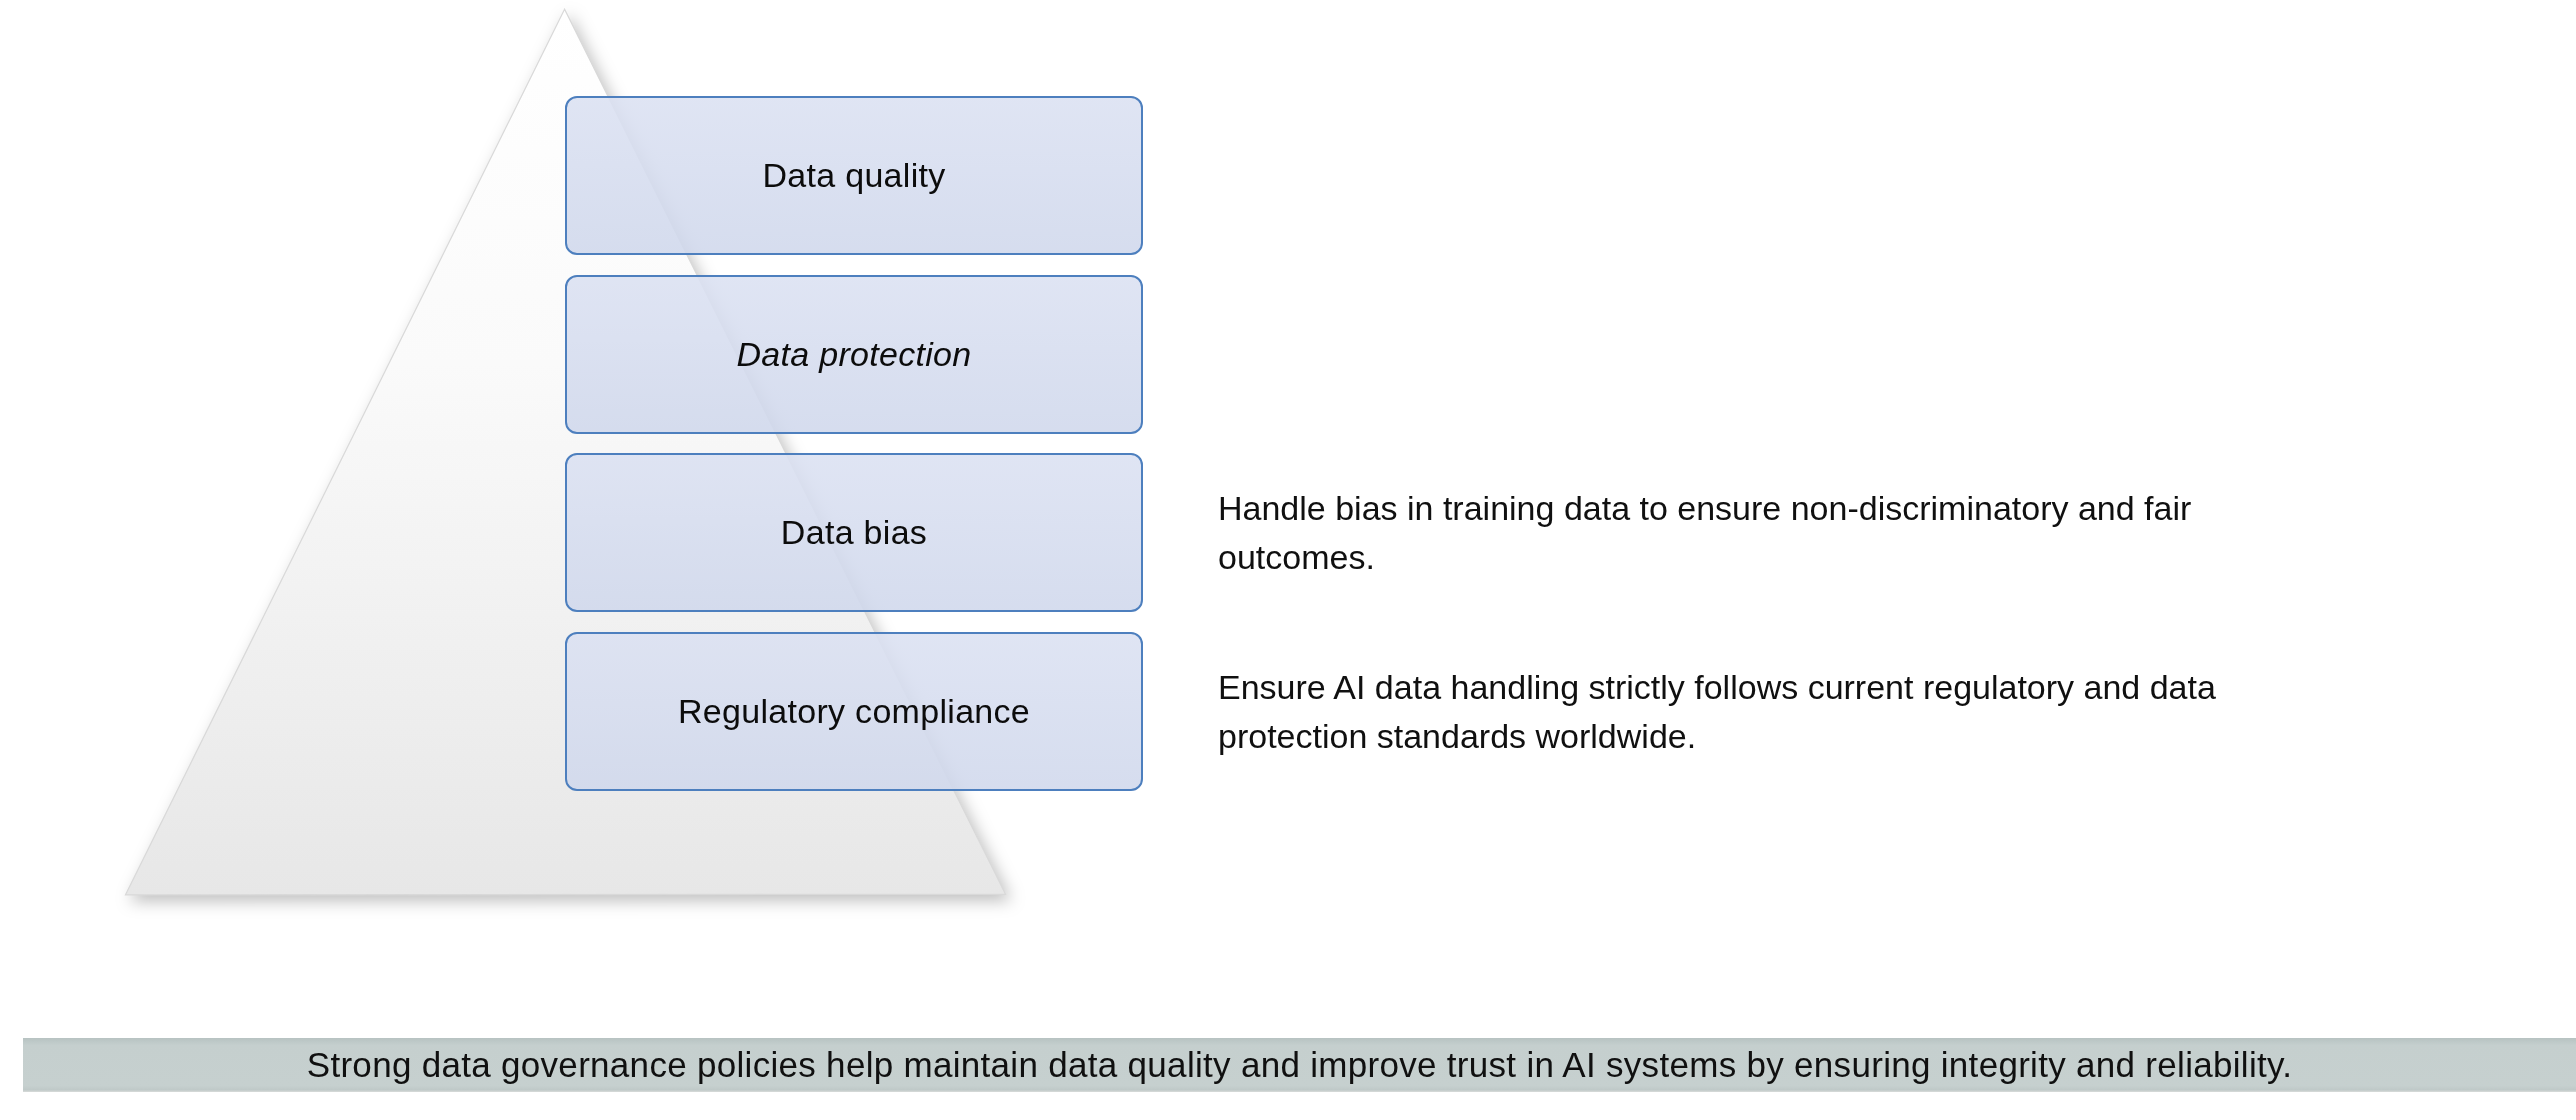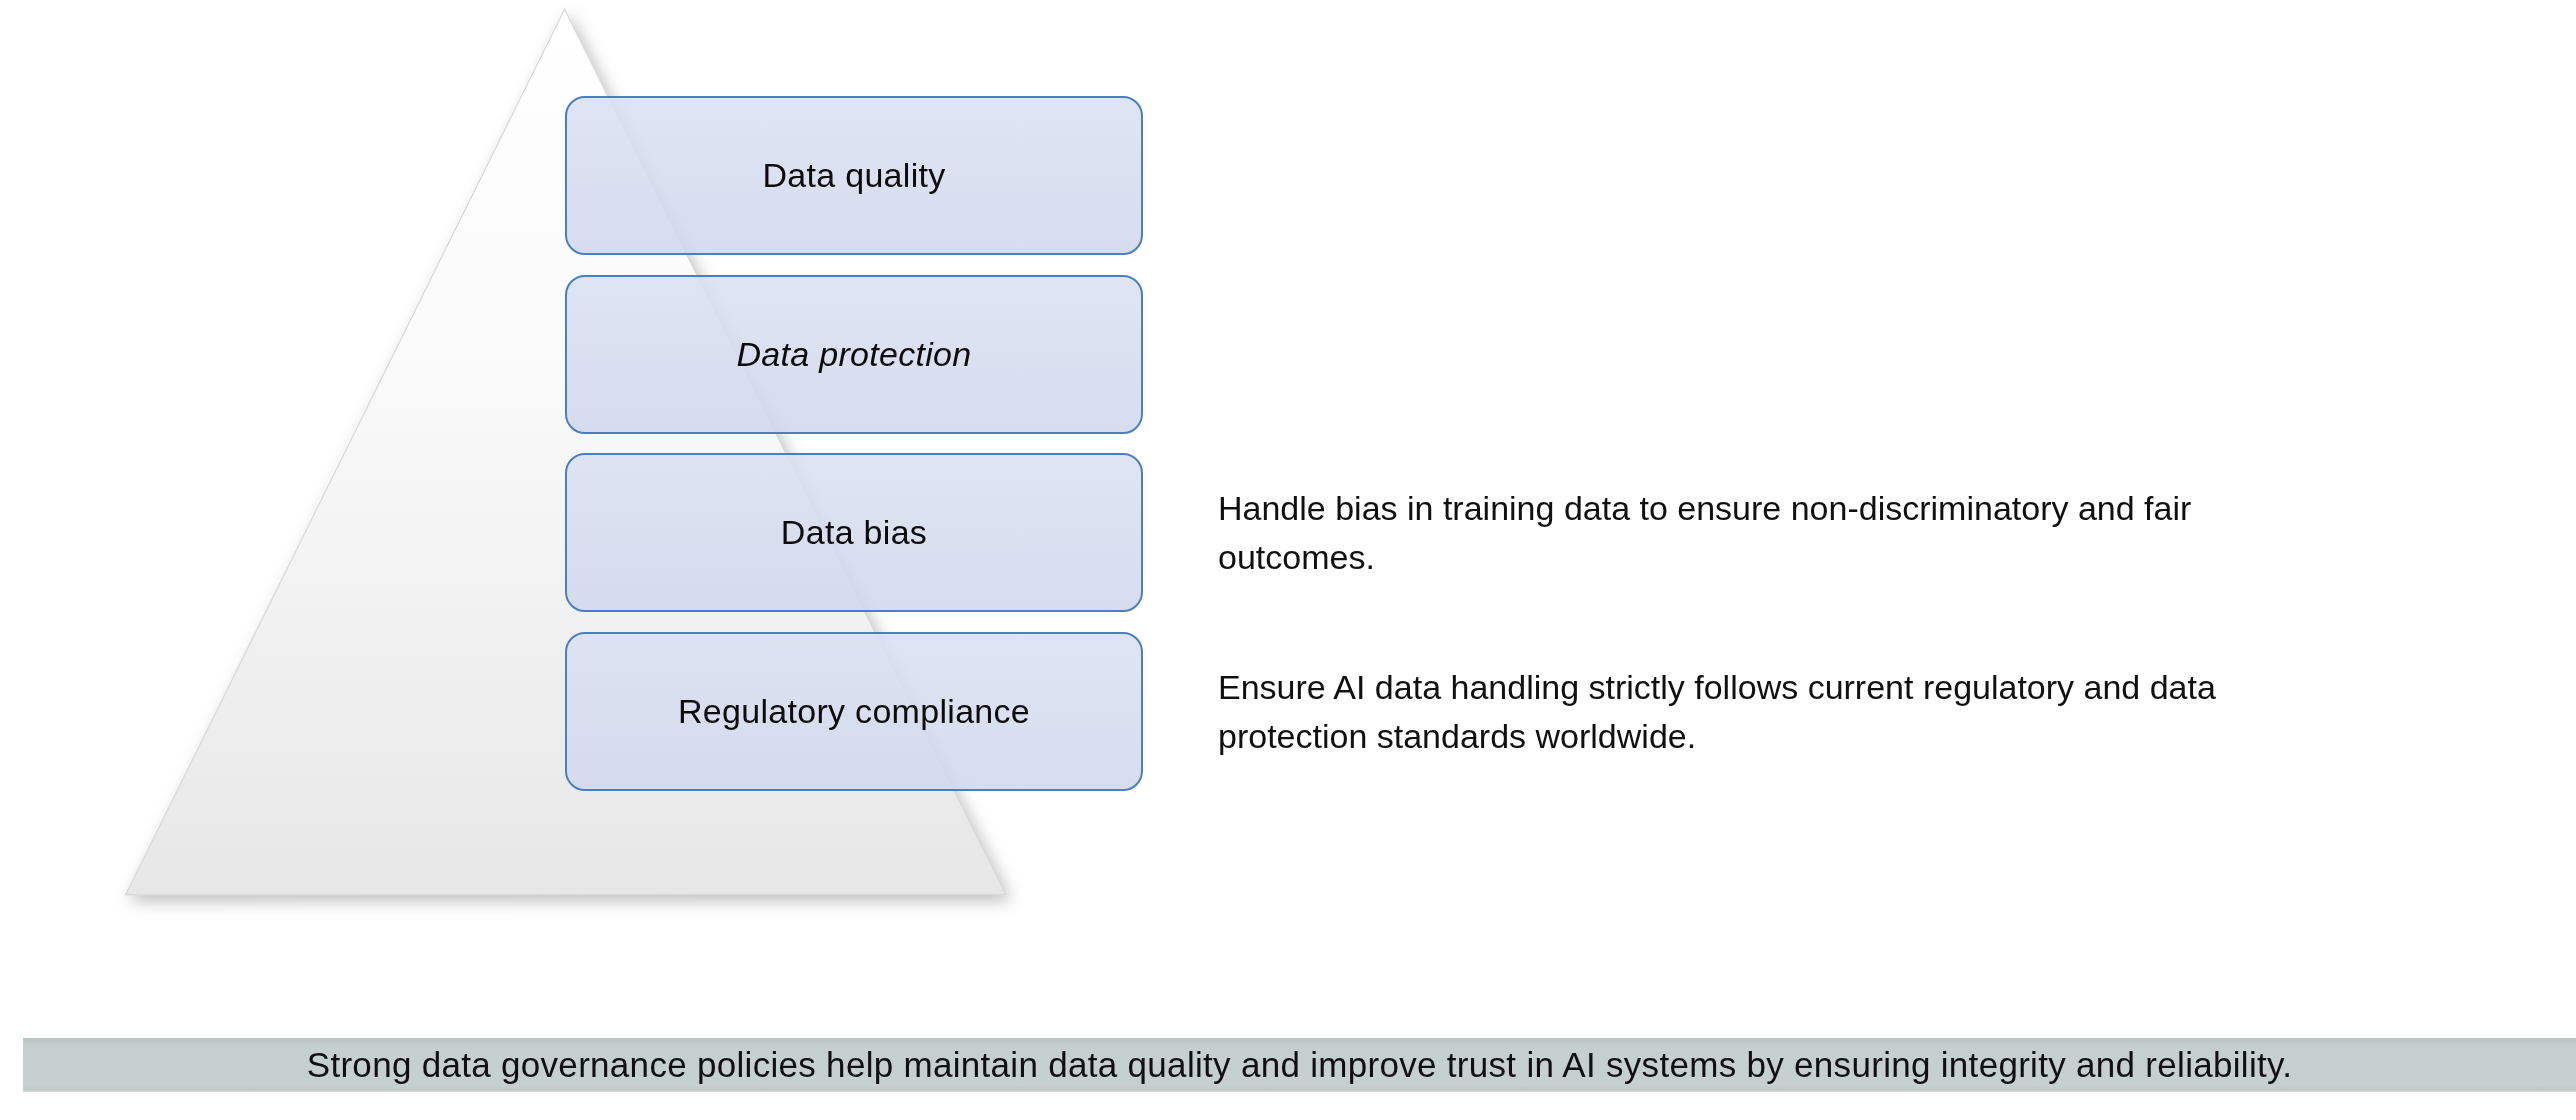--- a/index.html
+++ b/index.html
@@ -32,21 +32,21 @@
     left: 565px;
     height: 159px;
     display: flex;
     align-items: center;
   }
   .level-box {
     width: 578px;
     height: 159px;
     box-sizing: border-box;
     border: 2.5px solid #4d7fbe;
-    border-radius: 20px;
+    border-radius: 12px;
     background: linear-gradient(180deg, rgba(219,225,242,0.88) 0%, rgba(208,216,236,0.88) 100%);
     display: flex;
     align-items: center;
     justify-content: center;
     flex: 0 0 auto;
   }
   .level-label {
     font-size: 34px;
     color: #0c0c0c;
     text-align: center;

